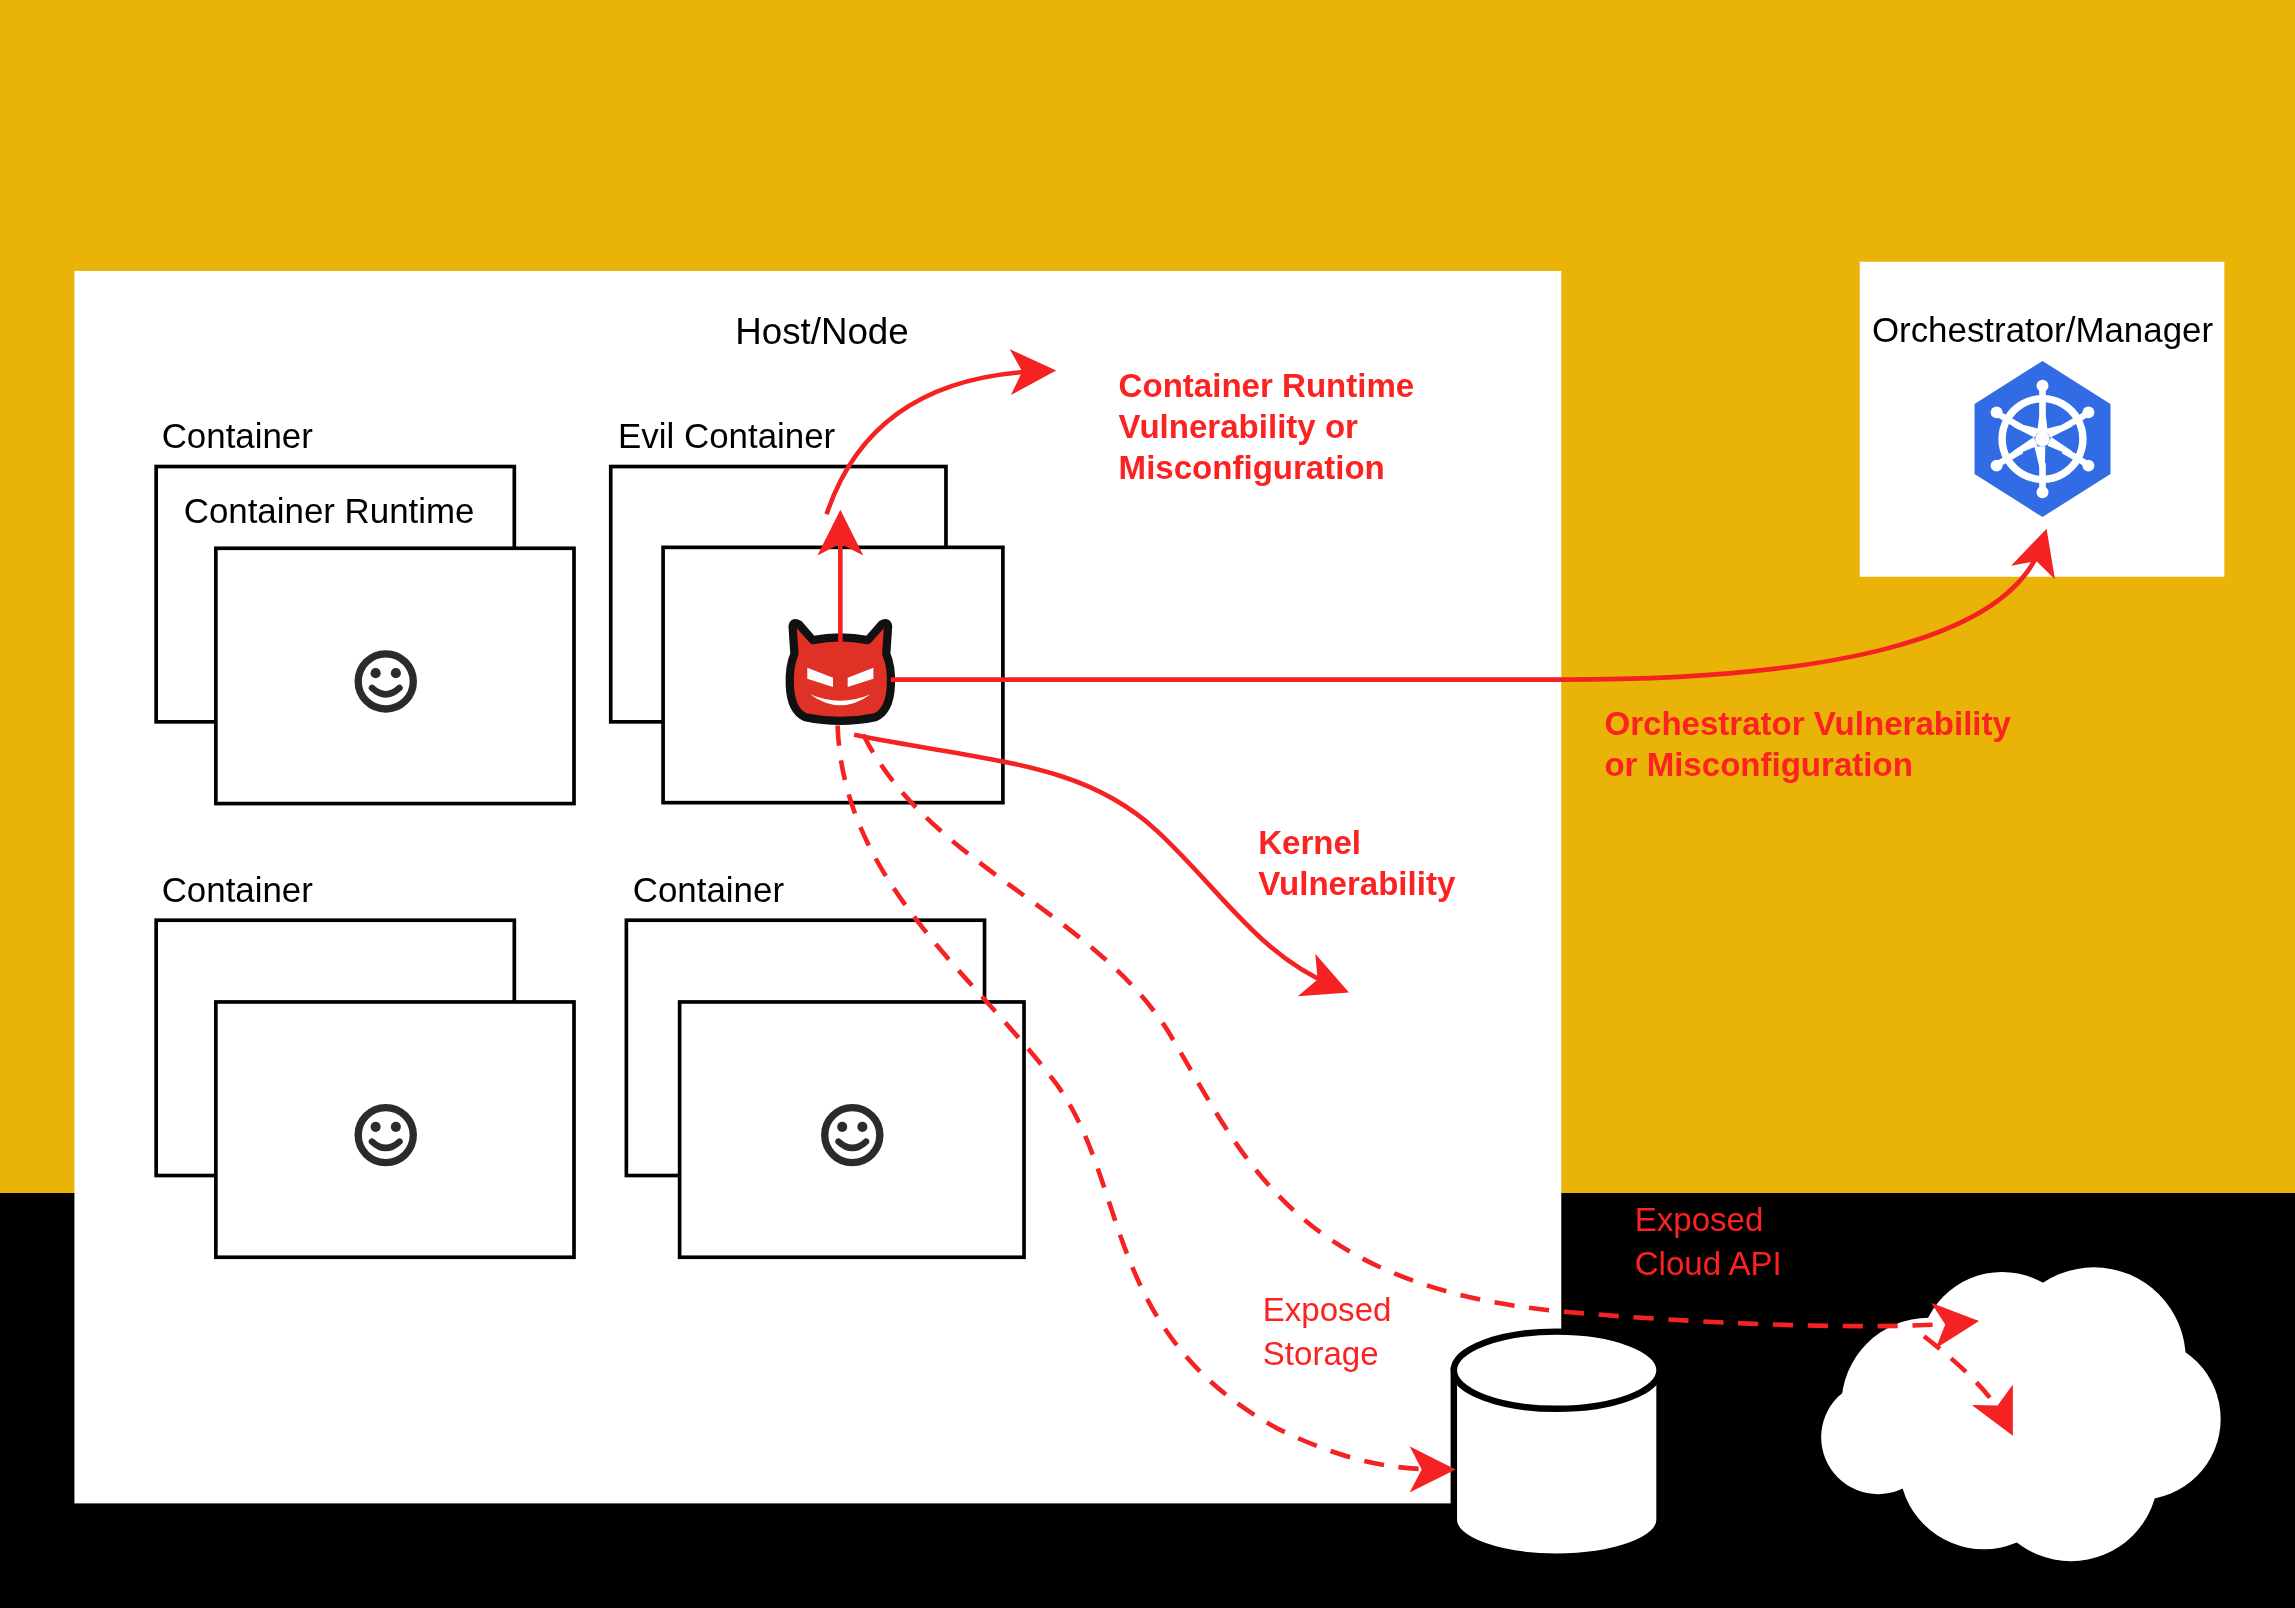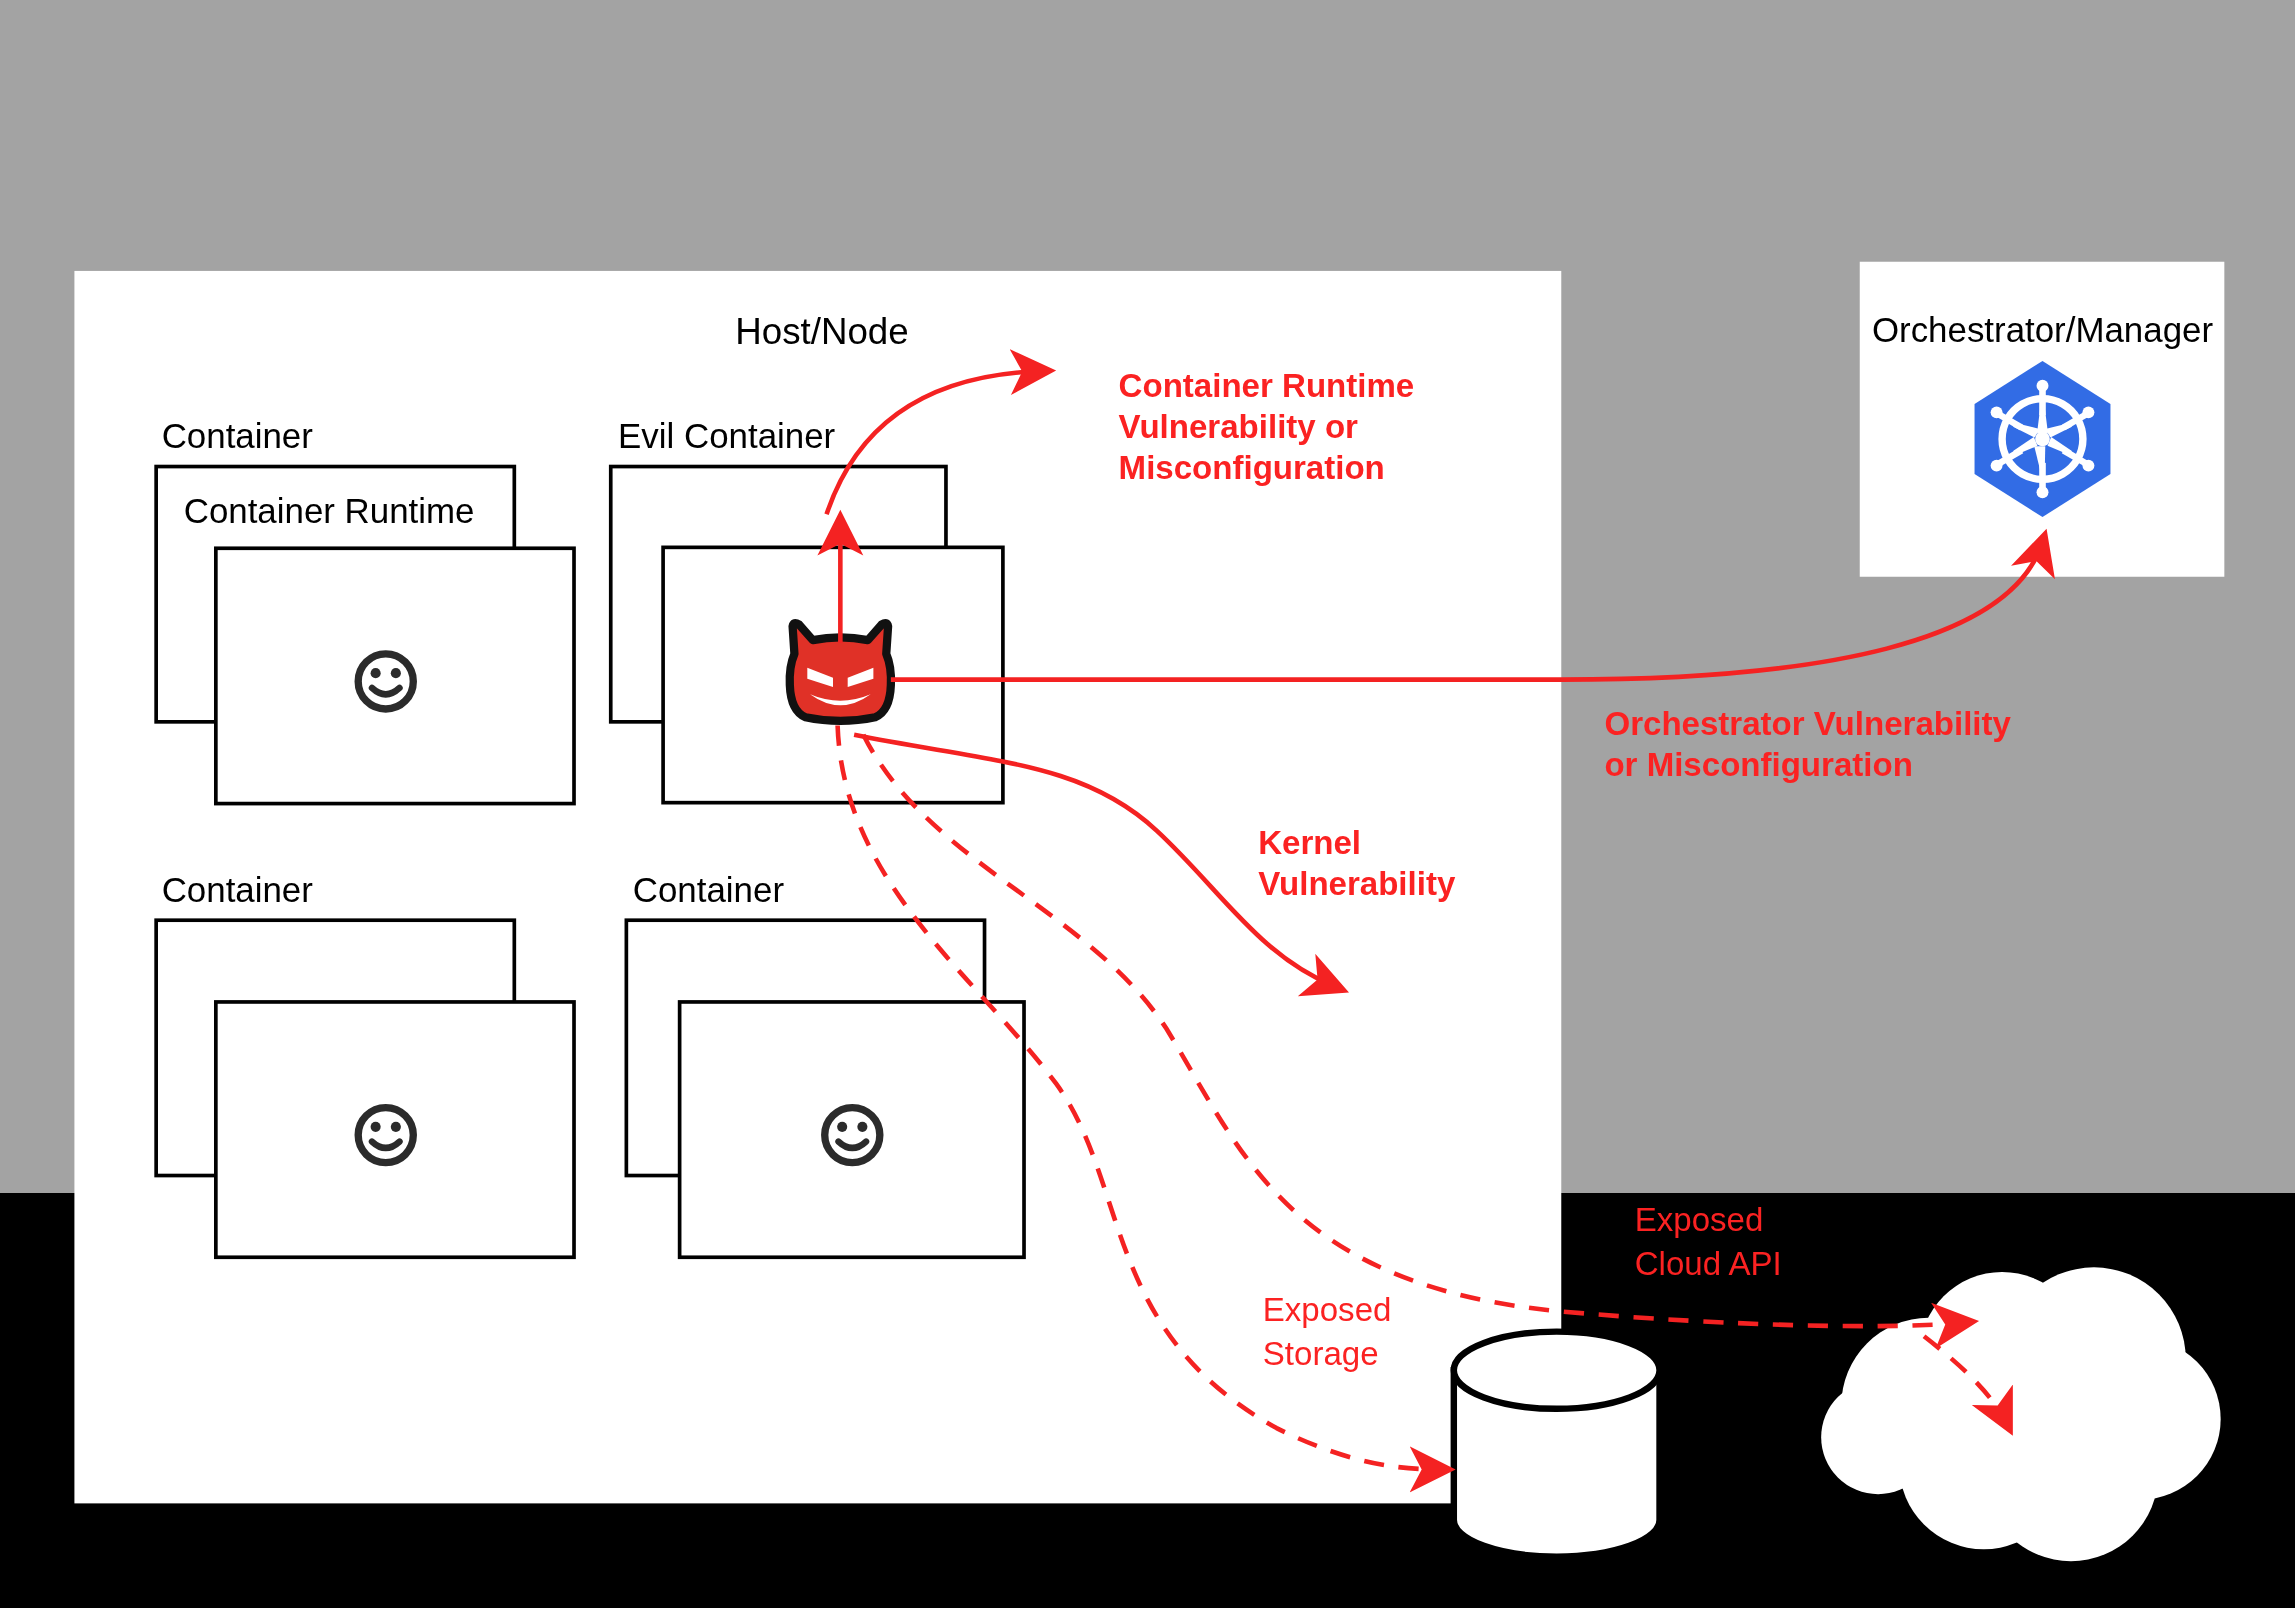--- a/index.html
+++ b/index.html
@@ -1,17 +1,17 @@
 <!DOCTYPE html>
 <html style="font-size:14.7px"><head>
 <meta charset="utf-8">
 <style>
   html,body{margin:0;padding:0;background:#000;}
   body{width:2296px;height:1609px;overflow:hidden;font-family:"Liberation Sans",sans-serif;}
-  #stage{position:relative;width:2296px;height:1193px;background:#a3a3a3;}
+  #stage{position:relative;width:2296px;height:1193px;background:#eab308;}
   svg.diagram{position:absolute;left:0;top:0;width:2296px;height:1609px;display:block;}
   .panel-fill{fill:#ffffff;}
   .box{fill:#ffffff;stroke:#000000;stroke-width:4;}
   .lbl{font-family:"Liberation Sans",sans-serif;fill:#000000;font-size:38px;}
   .lbl-host{font-size:40px;}
   .red-bold{font-family:"Liberation Sans",sans-serif;fill:#fb2222;font-size:36px;font-weight:bold;}
   .red-plain{font-family:"Liberation Sans",sans-serif;fill:#fb2222;font-size:36px;font-weight:normal;}
   .flow{fill:none;stroke:#f42222;stroke-width:5;}
   .flow-dash{fill:none;stroke:#f42222;stroke-width:5;stroke-dasharray:22 16;}
   .arrowfill{fill:#f42222;}

